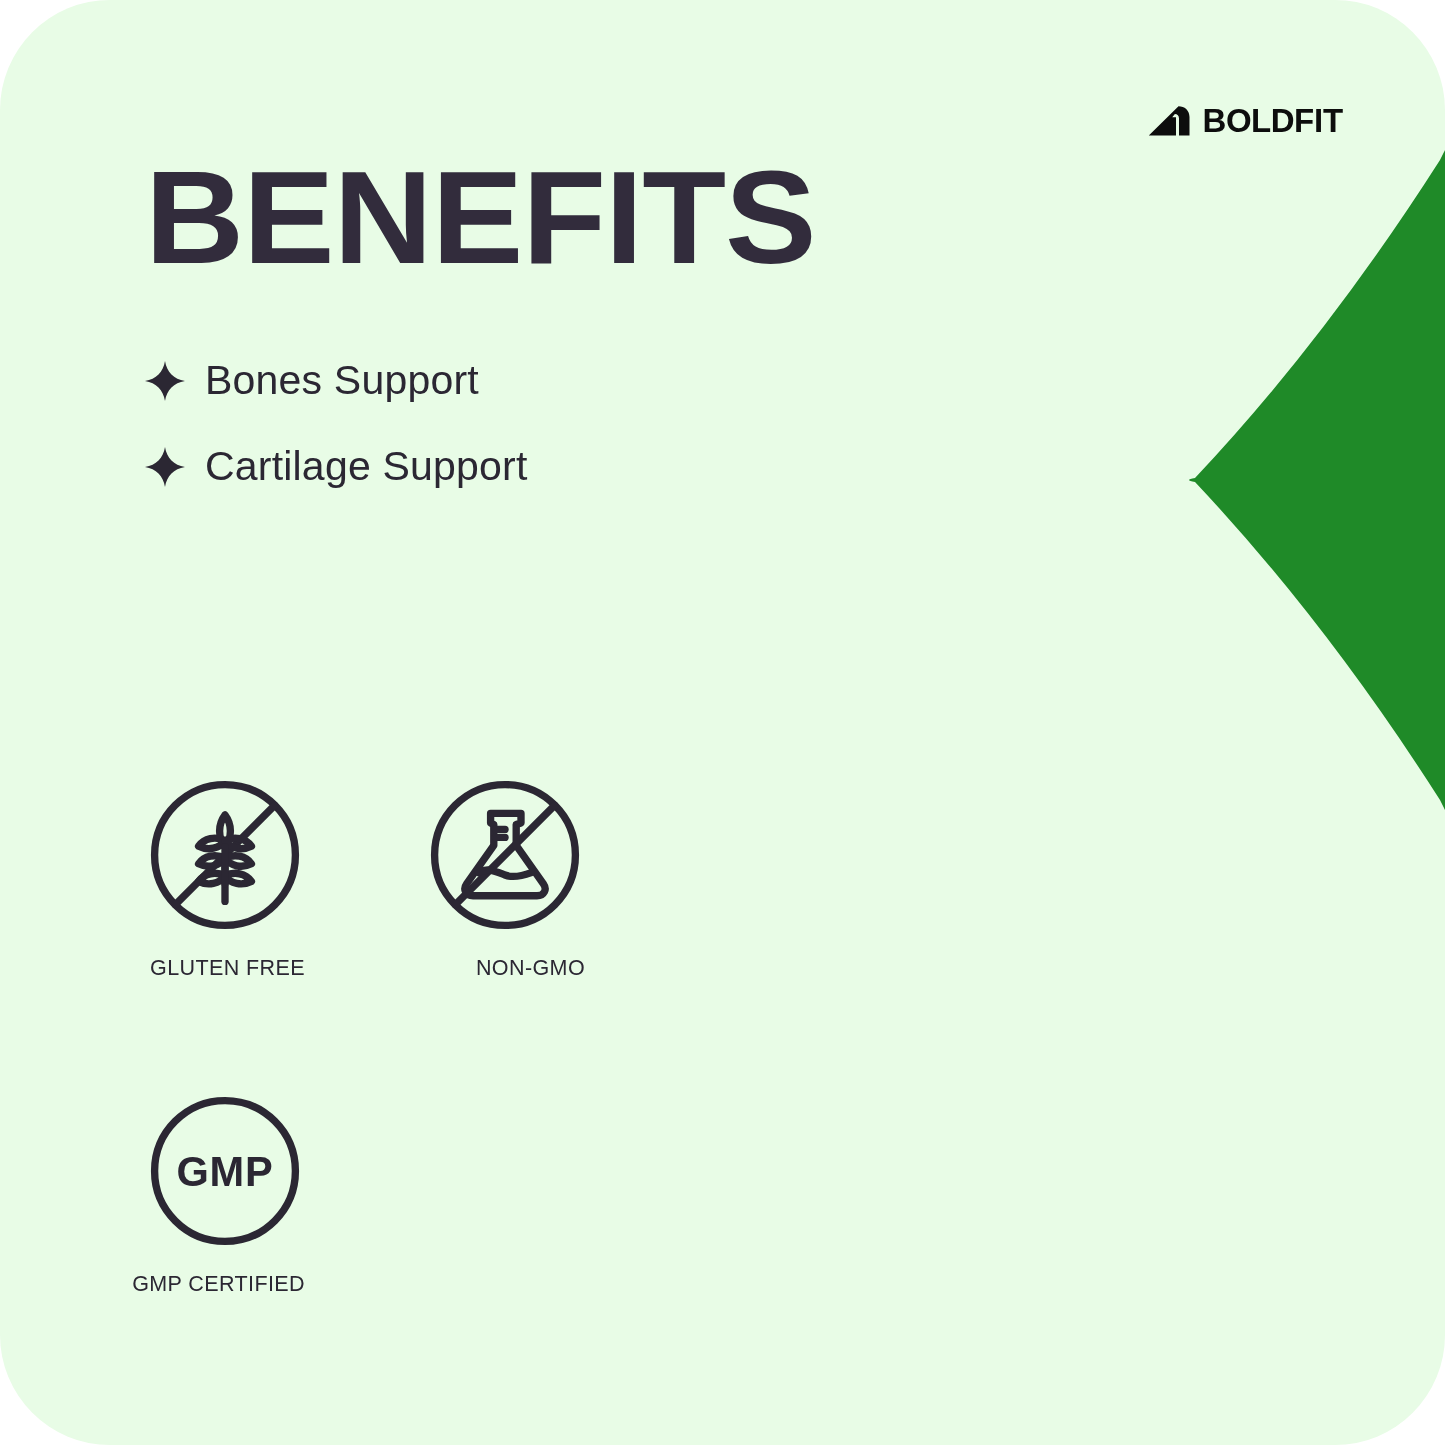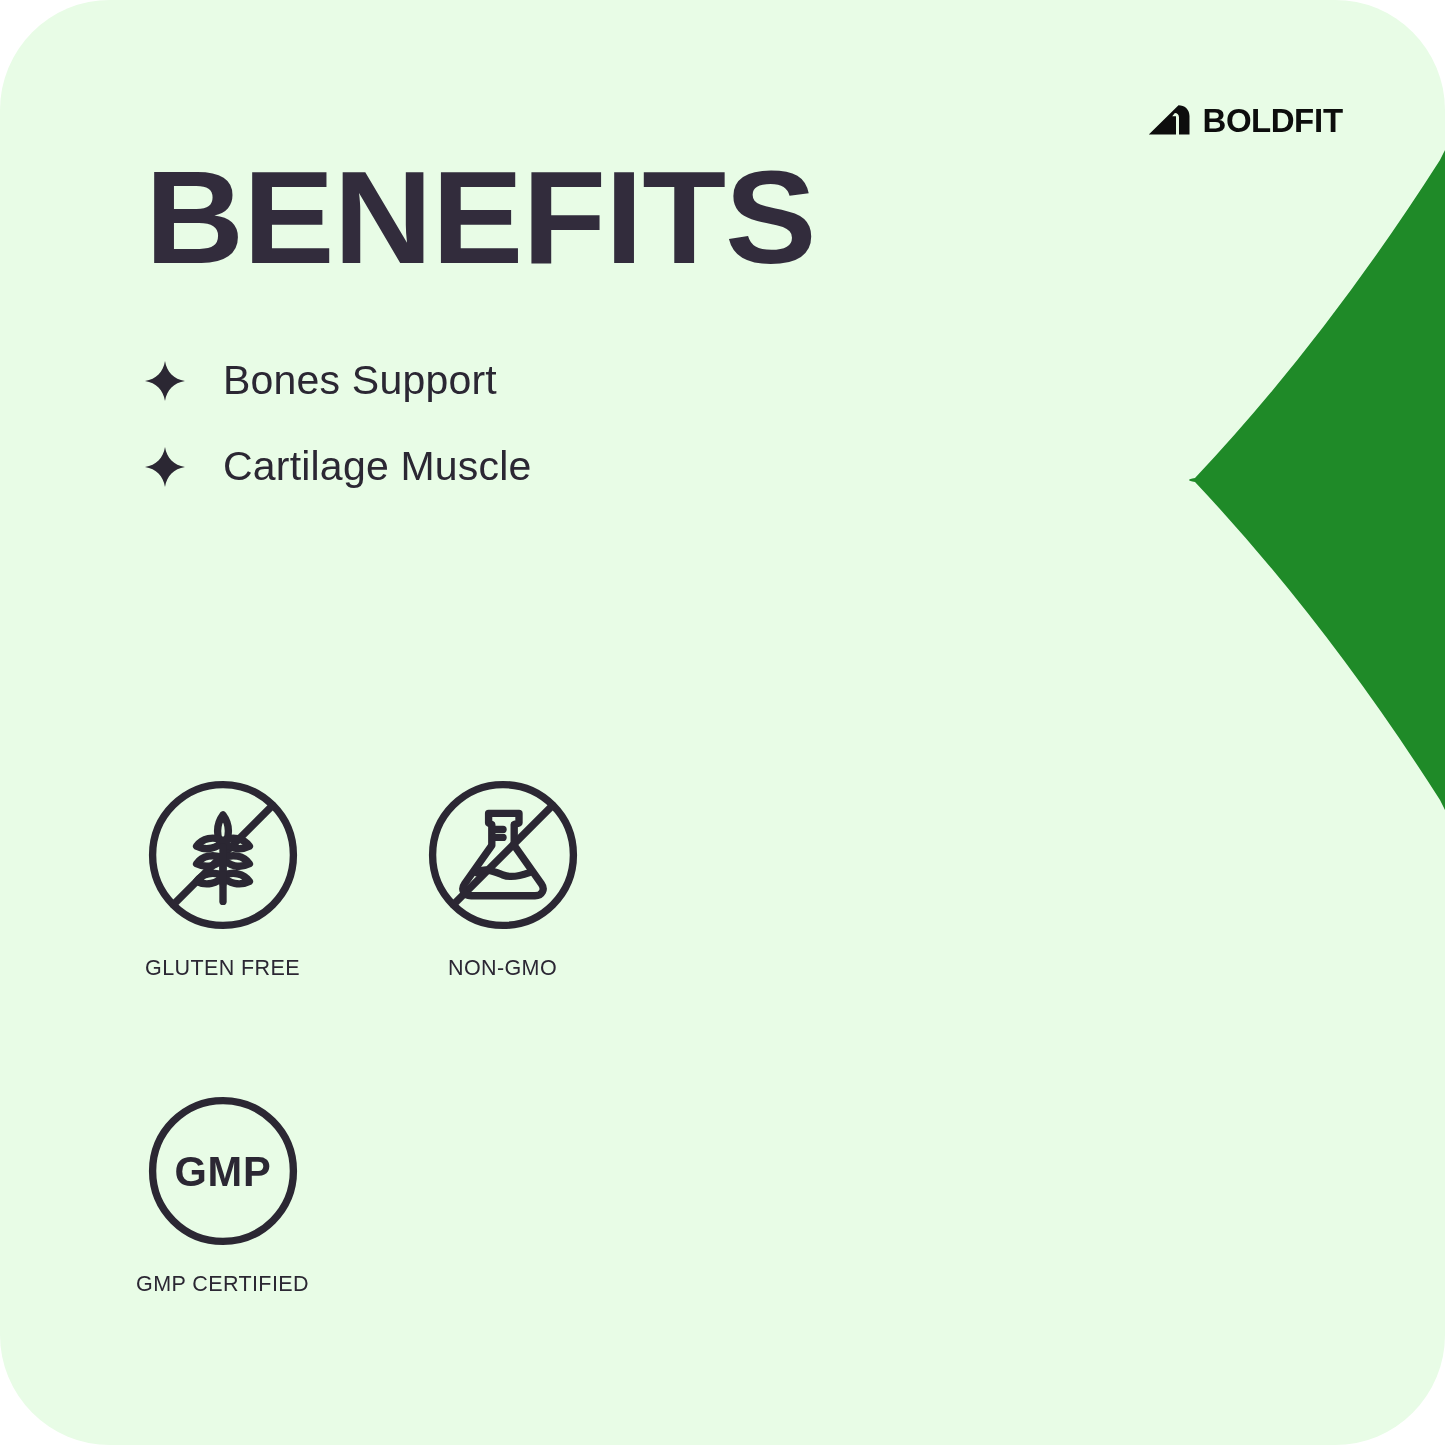--- a/index.html
+++ b/index.html
@@ -34,21 +34,21 @@
     width: 280px;
     height: 660px;
     pointer-events: none;
   }
   
   #logo {
     position: absolute;
     right: 102px;
     top: 104px;
     display: flex;
-    align-items: flex-start;
+    align-items: center;
     gap: 9px;
     z-index: 5;
   }
   #logo .mark { display: block; }
   #logo .wordmark {
     font-size: 33px;
     letter-spacing: 0.2px;
     line-height: 1;
     color: #0d0d0d;
     white-space: nowrap;
@@ -84,21 +84,21 @@
   #benefit-list {
     position: absolute;
     left: 145px;
     top: 338px;
     width: 740px;
   }
   .benefit-row {
     display: flex;
     align-items: center;
     height: 86px;
-    gap: 38px;
+    gap: 20px;
   }
   .benefit-row .spark {
     flex: 0 0 auto;
     width: 40px;
     height: 40px;
     display: block;
   }
   .benefit-row .blabel {
     font-size: 41px;
     font-weight: 400;
@@ -117,21 +117,21 @@
   }
   .badge-row {
     display: flex;
     gap: 115px;
   }
   .badge-row + .badge-row { margin-top: 110px; }
   .badge {
     width: 165px;
     display: flex;
     flex-direction: column;
-    align-items: center;
+    align-items: flex-end;
   }
   .badge .ico { display: block; }
   .badge .blabel2 {
     margin-top: 21px;
     font-size: 21.5px;
     font-weight: 400;
     letter-spacing: 0.4px;
     color: #2b2733;
     white-space: nowrap;
     text-align: center;
@@ -168,21 +168,21 @@
           <path d="M20 0 C21.8 11.2 28.8 18.2 40 20 C28.8 21.8 21.8 28.8 20 40 C18.2 28.8 11.2 21.8 0 20 C11.2 18.2 18.2 11.2 20 0 Z" fill="#2b2733"></path>
         </svg>
         <span class="blabel">Bones Support</span>
       </div>
 
 
       <div class="benefit-row">
         <svg class="spark" viewBox="0 0 40 40" aria-hidden="true">
           <path d="M20 0 C21.8 11.2 28.8 18.2 40 20 C28.8 21.8 21.8 28.8 20 40 C18.2 28.8 11.2 21.8 0 20 C11.2 18.2 18.2 11.2 20 0 Z" fill="#2b2733"></path>
         </svg>
-        <span class="blabel">Cartilage Muscle</span>
+        <span class="blabel">Cartilage Support</span>
       </div>
 
     </div>
 
     <div id="badges">
 
       <div class="badge-row">
 
         <div class="badge">
           <svg class="ico" width="160" height="160" viewBox="0 0 100 100" aria-hidden="true">

